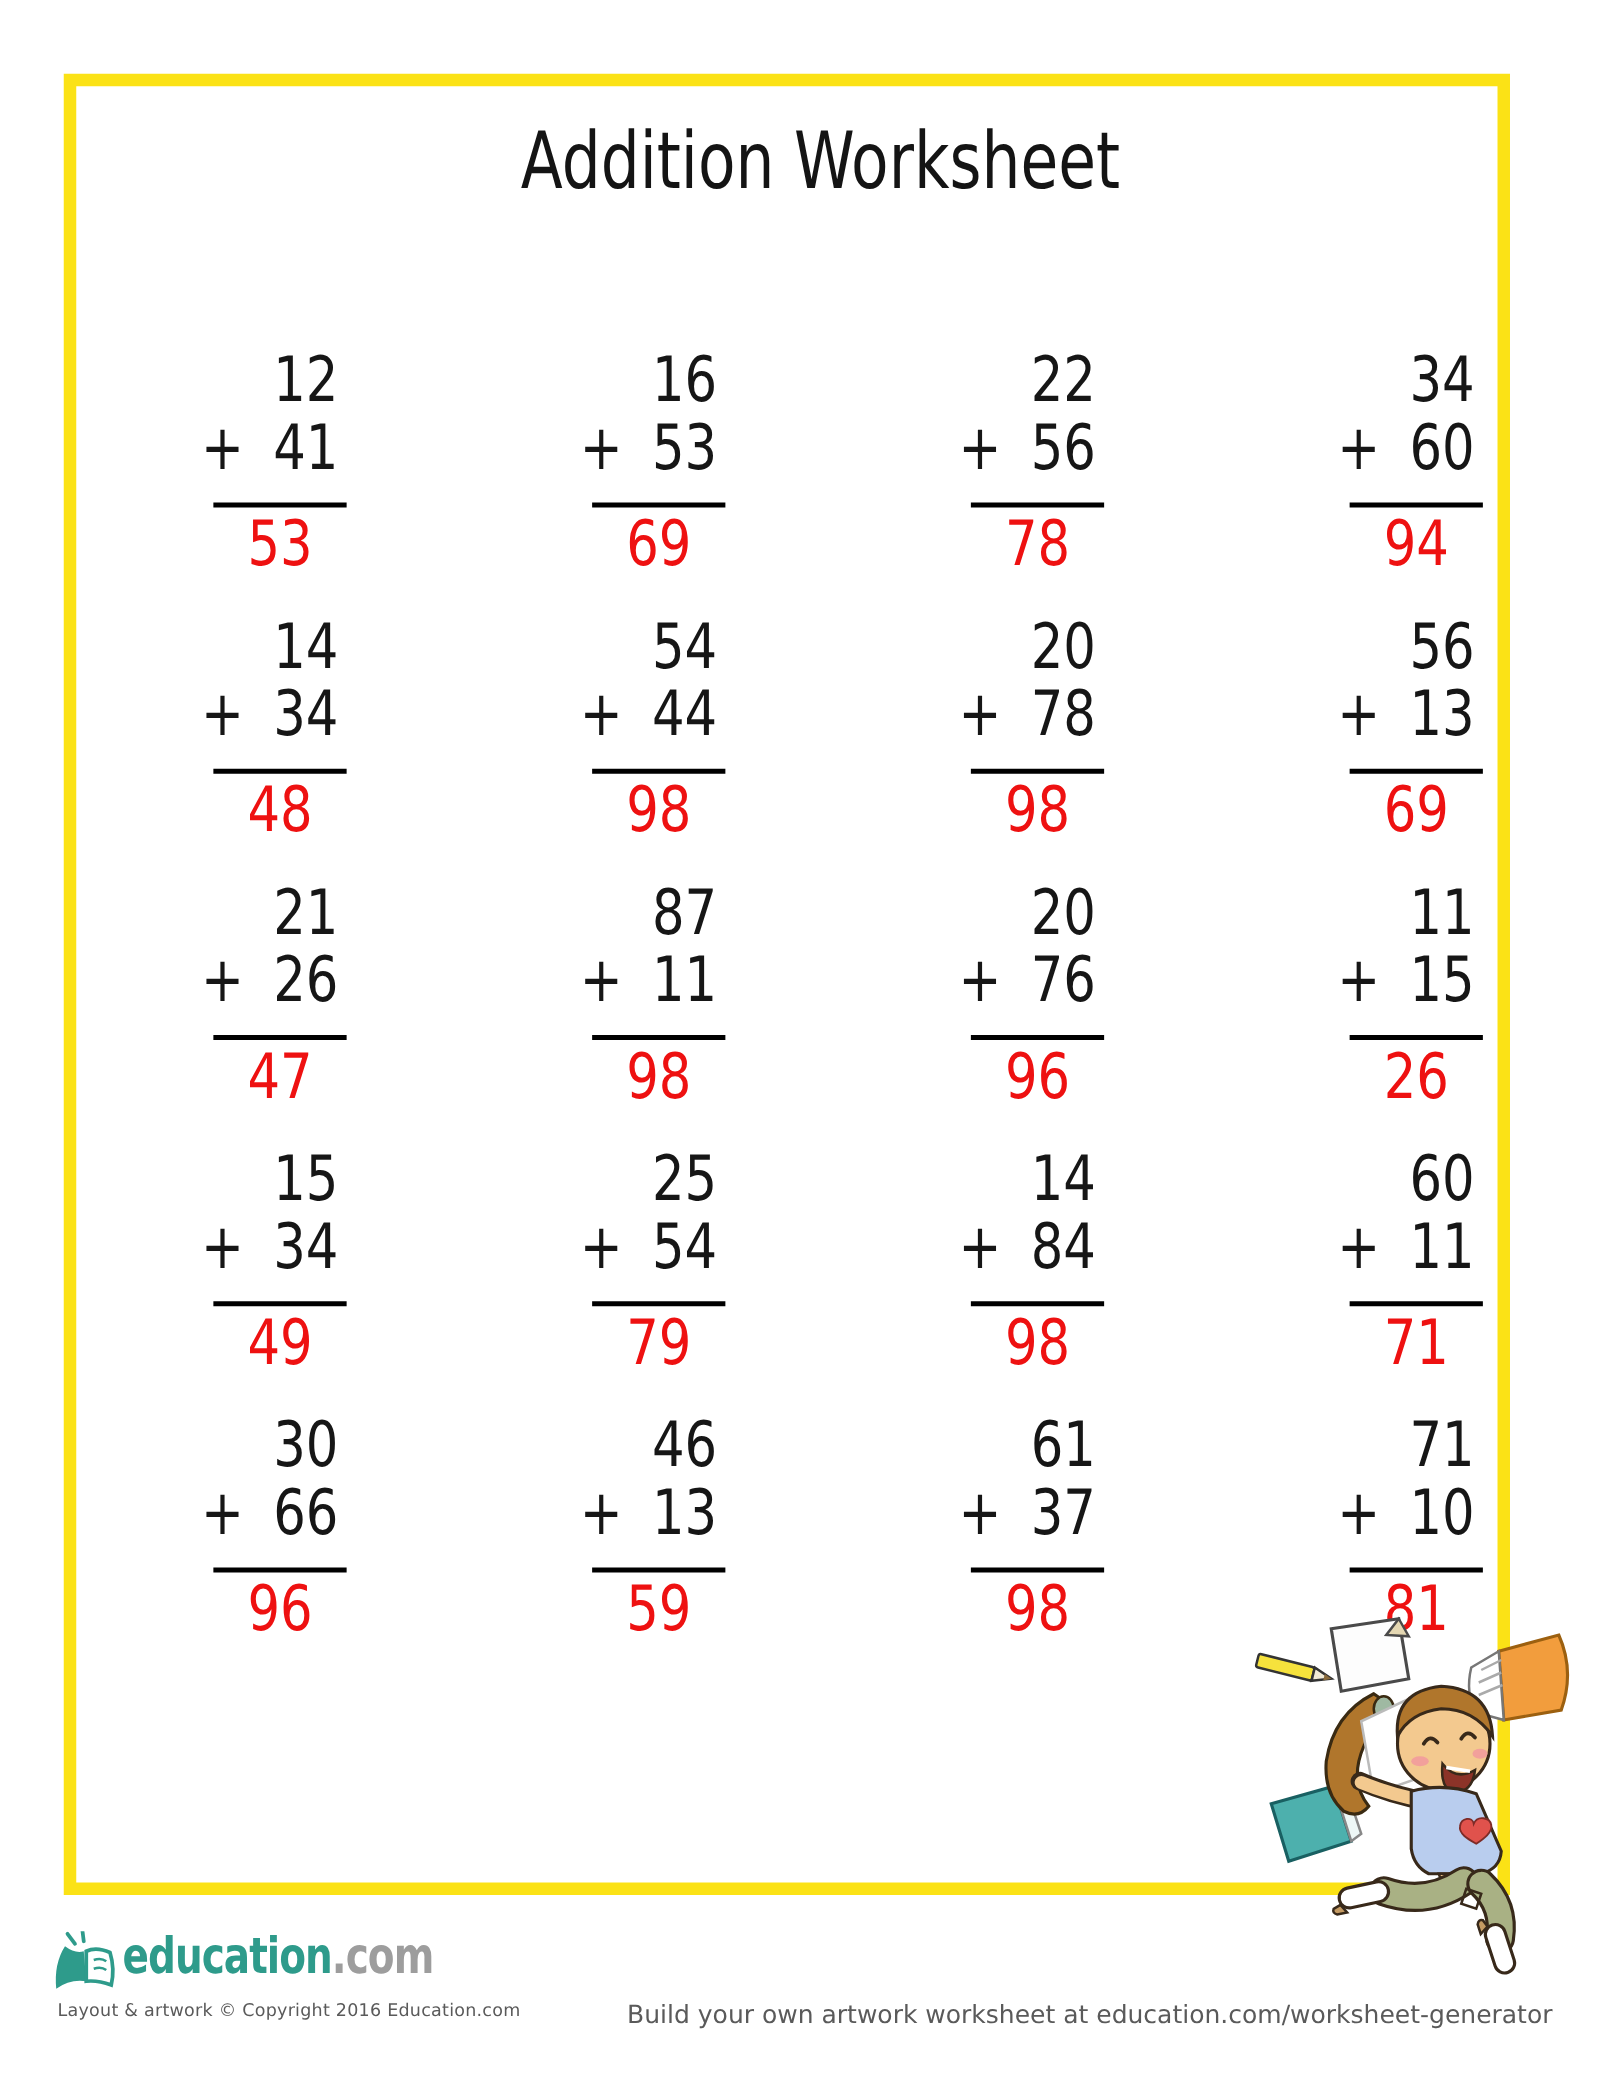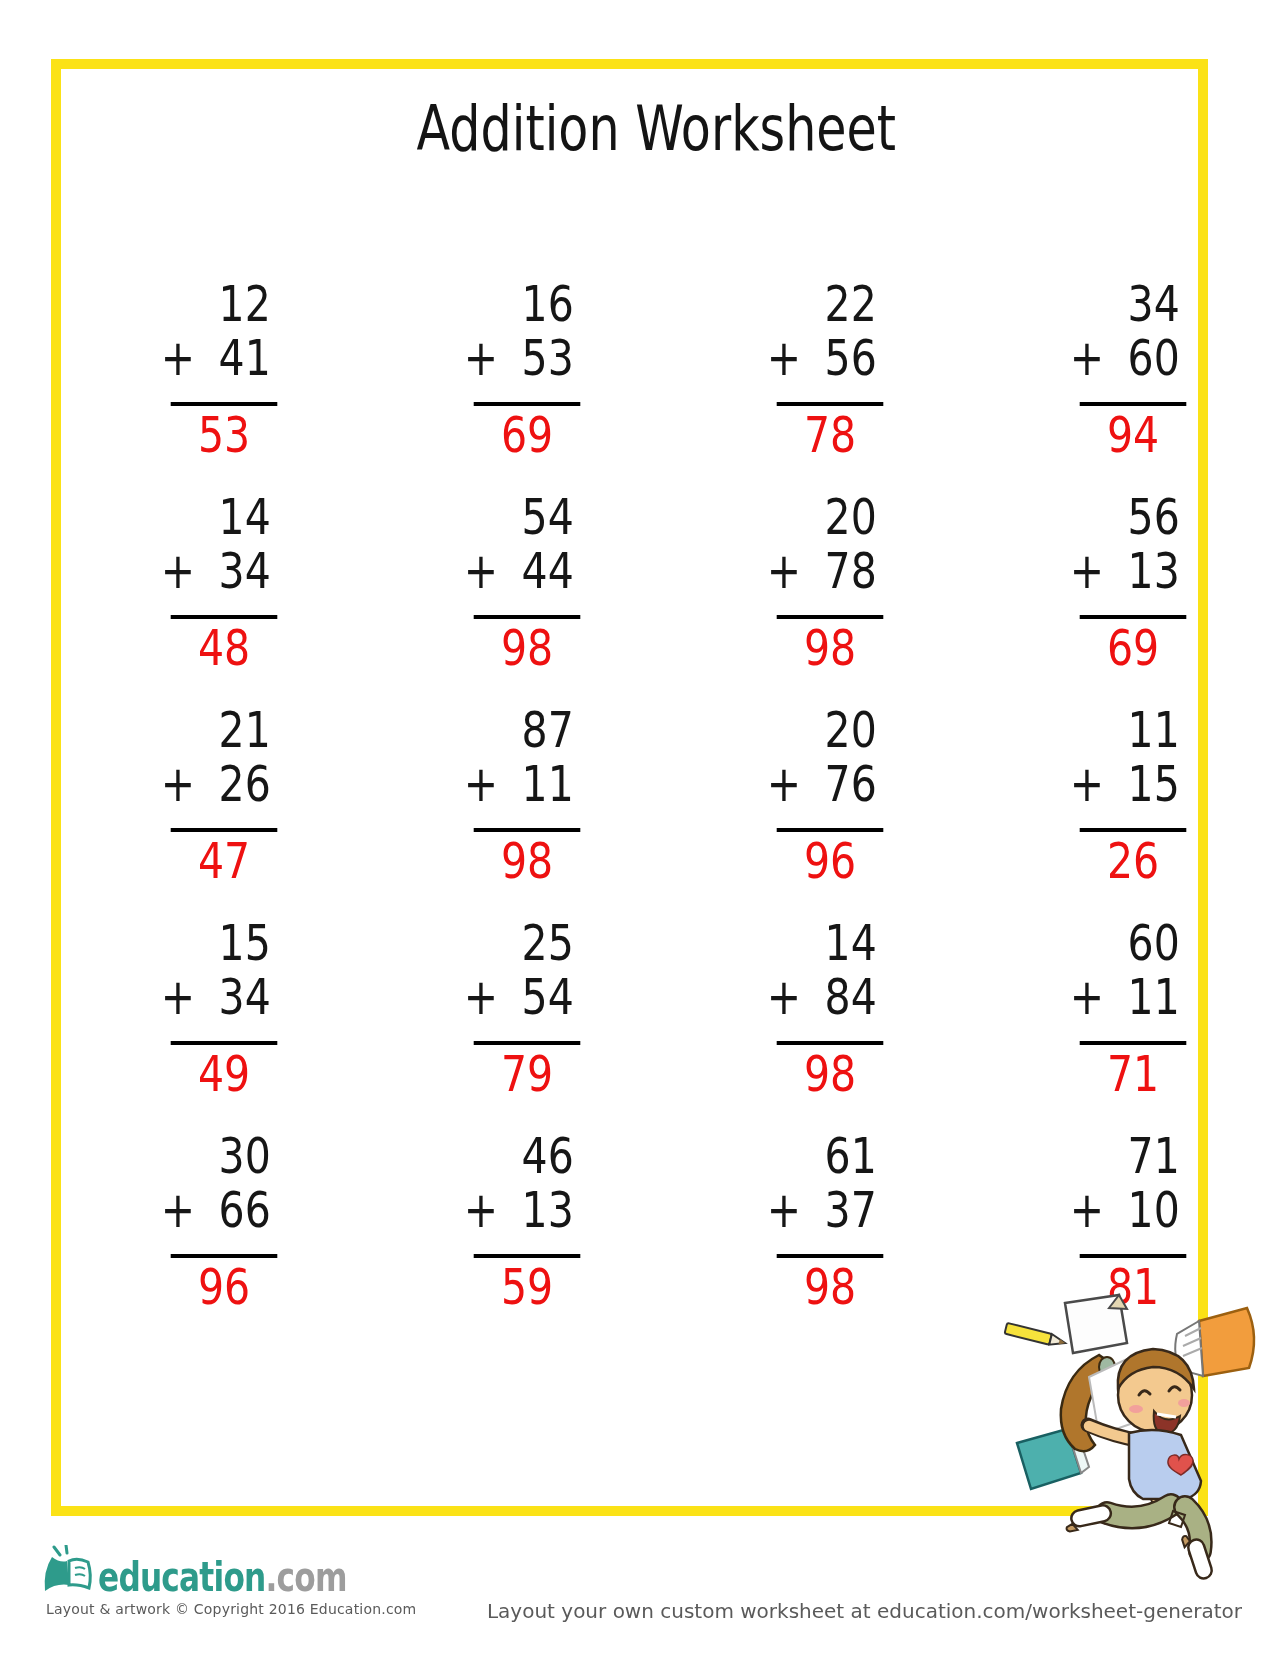--- a/index.html
+++ b/index.html
@@ -42,21 +42,21 @@
     transform:scaleX(0.82);transform-origin:center top;
   }
   .prob .top{text-align:right;padding-right:2px;}
   .prob .second{display:flex;align-items:baseline;}
   .prob .op{margin-left:-18px;}
   .prob .bnum{flex:1;text-align:right;padding-right:2px;}
   .prob .rule{border-top:4px solid #000;margin:17px -6px 0 -6px;height:0;}
   .prob .answer{margin-top:2px;text-align:center;color:var(--red);line-height:54px;}
   .logo-row{
     position:absolute;left:40px;top:1545px;
-    display:flex;align-items:flex-end;z-index:3;
+    display:flex;align-items:flex-start;z-index:3;
   }
   .logo-text{
     display:inline-block;transform:scaleX(0.78);transform-origin:left bottom;
     font-size:40px;font-weight:bold;line-height:1;letter-spacing:-1px;
     white-space:nowrap;margin-left:2px;margin-bottom:2px;
   }
   .brand{color:var(--teal);}
   .suffix{color:var(--logray);}
   .copyright{
     position:absolute;left:46px;top:1601px;
@@ -288,21 +288,21 @@
     <path d="M20 10 L14 2" stroke="#2e9b8b" stroke-width="3" stroke-linecap="round"></path>
     <path d="M27 8 L26 0" stroke="#2e9b8b" stroke-width="3" stroke-linecap="round"></path>
     <path d="M5 46 Q3 26 12 12 Q20 18 27 16 L29 40 Q16 38 5 46 Z" fill="#2e9b8b"></path>
     <path d="M29 16 Q37 12 48 17 Q52 30 49 43 Q38 39 29 40 Z" fill="#ffffff" stroke="#2e9b8b" stroke-width="3"></path>
     <path d="M35 23 Q41 21 45 24 M35 30 Q41 28 45 31" stroke="#2e9b8b" stroke-width="2" fill="none"></path>
   </svg>
   <span class="logo-text"><span class="brand">education</span><span class="suffix">.com</span></span>
 </div>
 
 <div class="copyright">Layout &amp; artwork © Copyright 2016 Education.com</div>
-<div class="promo">Layout your own custom worksheet at education.com/worksheet-generator</div>
+<div class="promo">Build your own artwork worksheet at education.com/worksheet-generator</div>
 
 <div class="illustration">
   <svg width="262" height="292" viewBox="0 0 262 292">
 
     <g>
       <polygon points="62,10 116,2 124,50 70,60" fill="#fdfdfd" stroke="#4a4a4a" stroke-width="2.5"></polygon>
       <polygon points="116,2 124,16 106,15" fill="#e4d7b2" stroke="#4a4a4a" stroke-width="2"></polygon>
     </g>
 
     <g transform="rotate(14 28 42)">

